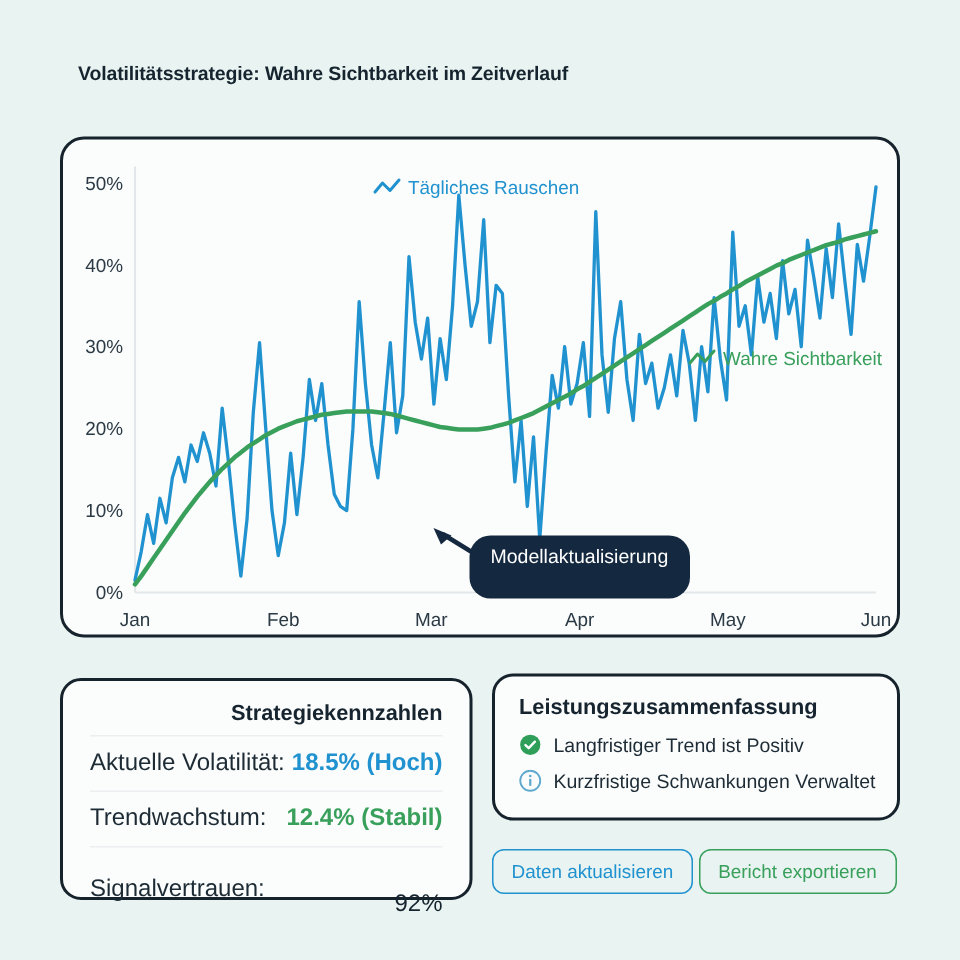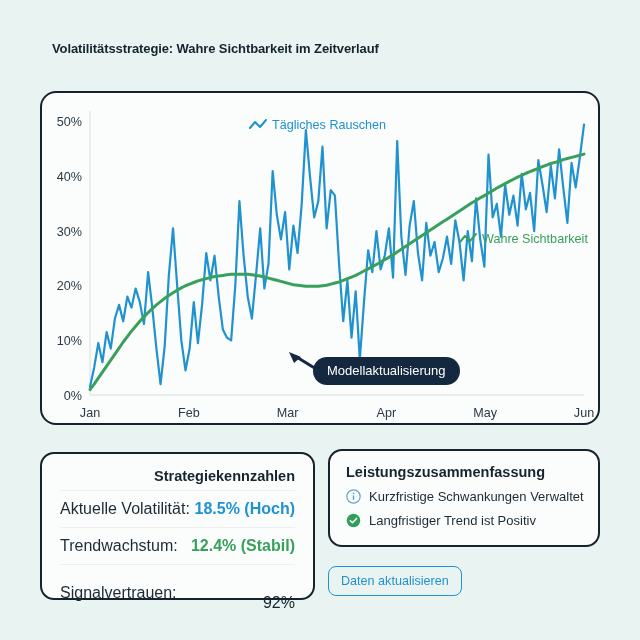--- a/index.html
+++ b/index.html
@@ -20,21 +20,21 @@
   .chart-card{
     position:absolute;left:40px;top:91px;width:560px;height:334px;
     background:#fbfcfc;border:2.2px solid #16222c;border-radius:16px;
     box-sizing:border-box;overflow:hidden;
   }
   .chart-svg{position:absolute;left:0;top:0;}
 
   .callout{
     position:absolute;left:313px;top:357px;
     background:#14293f;color:#ffffff;
-    border-radius:14px;padding:6px 14px 7px 14px;
+    border-radius:14px;padding:6px 14px 21px 14px;
     font-size:13px;white-space:nowrap;
     z-index:5;
   }
   .callout-arrow{position:absolute;left:285px;top:350px;z-index:4;}
 
   .metrics-card{
     position:absolute;left:40px;top:452px;width:275px;height:148px;
     background:#fbfcfc;border:2.2px solid #16222c;border-radius:14px;
     box-sizing:border-box;padding:14px 18px 0 18px;text-align:right;
   }
@@ -131,33 +131,34 @@
       <span class="metric-label">Signalvertrauen:</span>
       <span class="metric-value v-dark">92%</span>
     </div>
   </div>
 
   <div class="summary-card">
     <div class="card-title">Leistungszusammenfassung</div>
 
     <div class="summary-item">
       <svg class="ic" viewBox="0 0 16 16">
+        <circle cx="8" cy="8" r="7.2" fill="#2e9e58"></circle>
+        <path d="M4.6 8.2 L6.9 10.4 L11.3 5.8" stroke="#ffffff" stroke-width="1.7" fill="none" stroke-linecap="round" stroke-linejoin="round"></path>
+      </svg>
+      <span>Langfristiger Trend ist Positiv</span>
+    </div>
+
+    <div class="summary-item">
+      <svg class="ic" viewBox="0 0 16 16">
         <circle cx="8" cy="8" r="7.1" fill="none" stroke="#5fa9cf" stroke-width="1.3"></circle>
         <circle cx="8" cy="4.6" r="0.95" fill="#5fa9cf"></circle>
         <rect x="7.2" y="6.6" width="1.6" height="5.2" rx="0.7" fill="#5fa9cf"></rect>
       </svg>
       <span>Kurzfristige Schwankungen Verwaltet</span>
     </div>
-
-    <div class="summary-item">
-      <svg class="ic" viewBox="0 0 16 16">
-        <circle cx="8" cy="8" r="7.2" fill="#2e9e58"></circle>
-        <path d="M4.6 8.2 L6.9 10.4 L11.3 5.8" stroke="#ffffff" stroke-width="1.7" fill="none" stroke-linecap="round" stroke-linejoin="round"></path>
-      </svg>
-      <span>Langfristiger Trend ist Positiv</span>
-    </div>
   </div>
 
   <div class="btn-row">
     <button class="btn btn-refresh">Daten aktualisieren</button>
+    <button class="btn btn-export">Bericht exportieren</button>
   </div>
 
 </div>
 
 </body></html>

